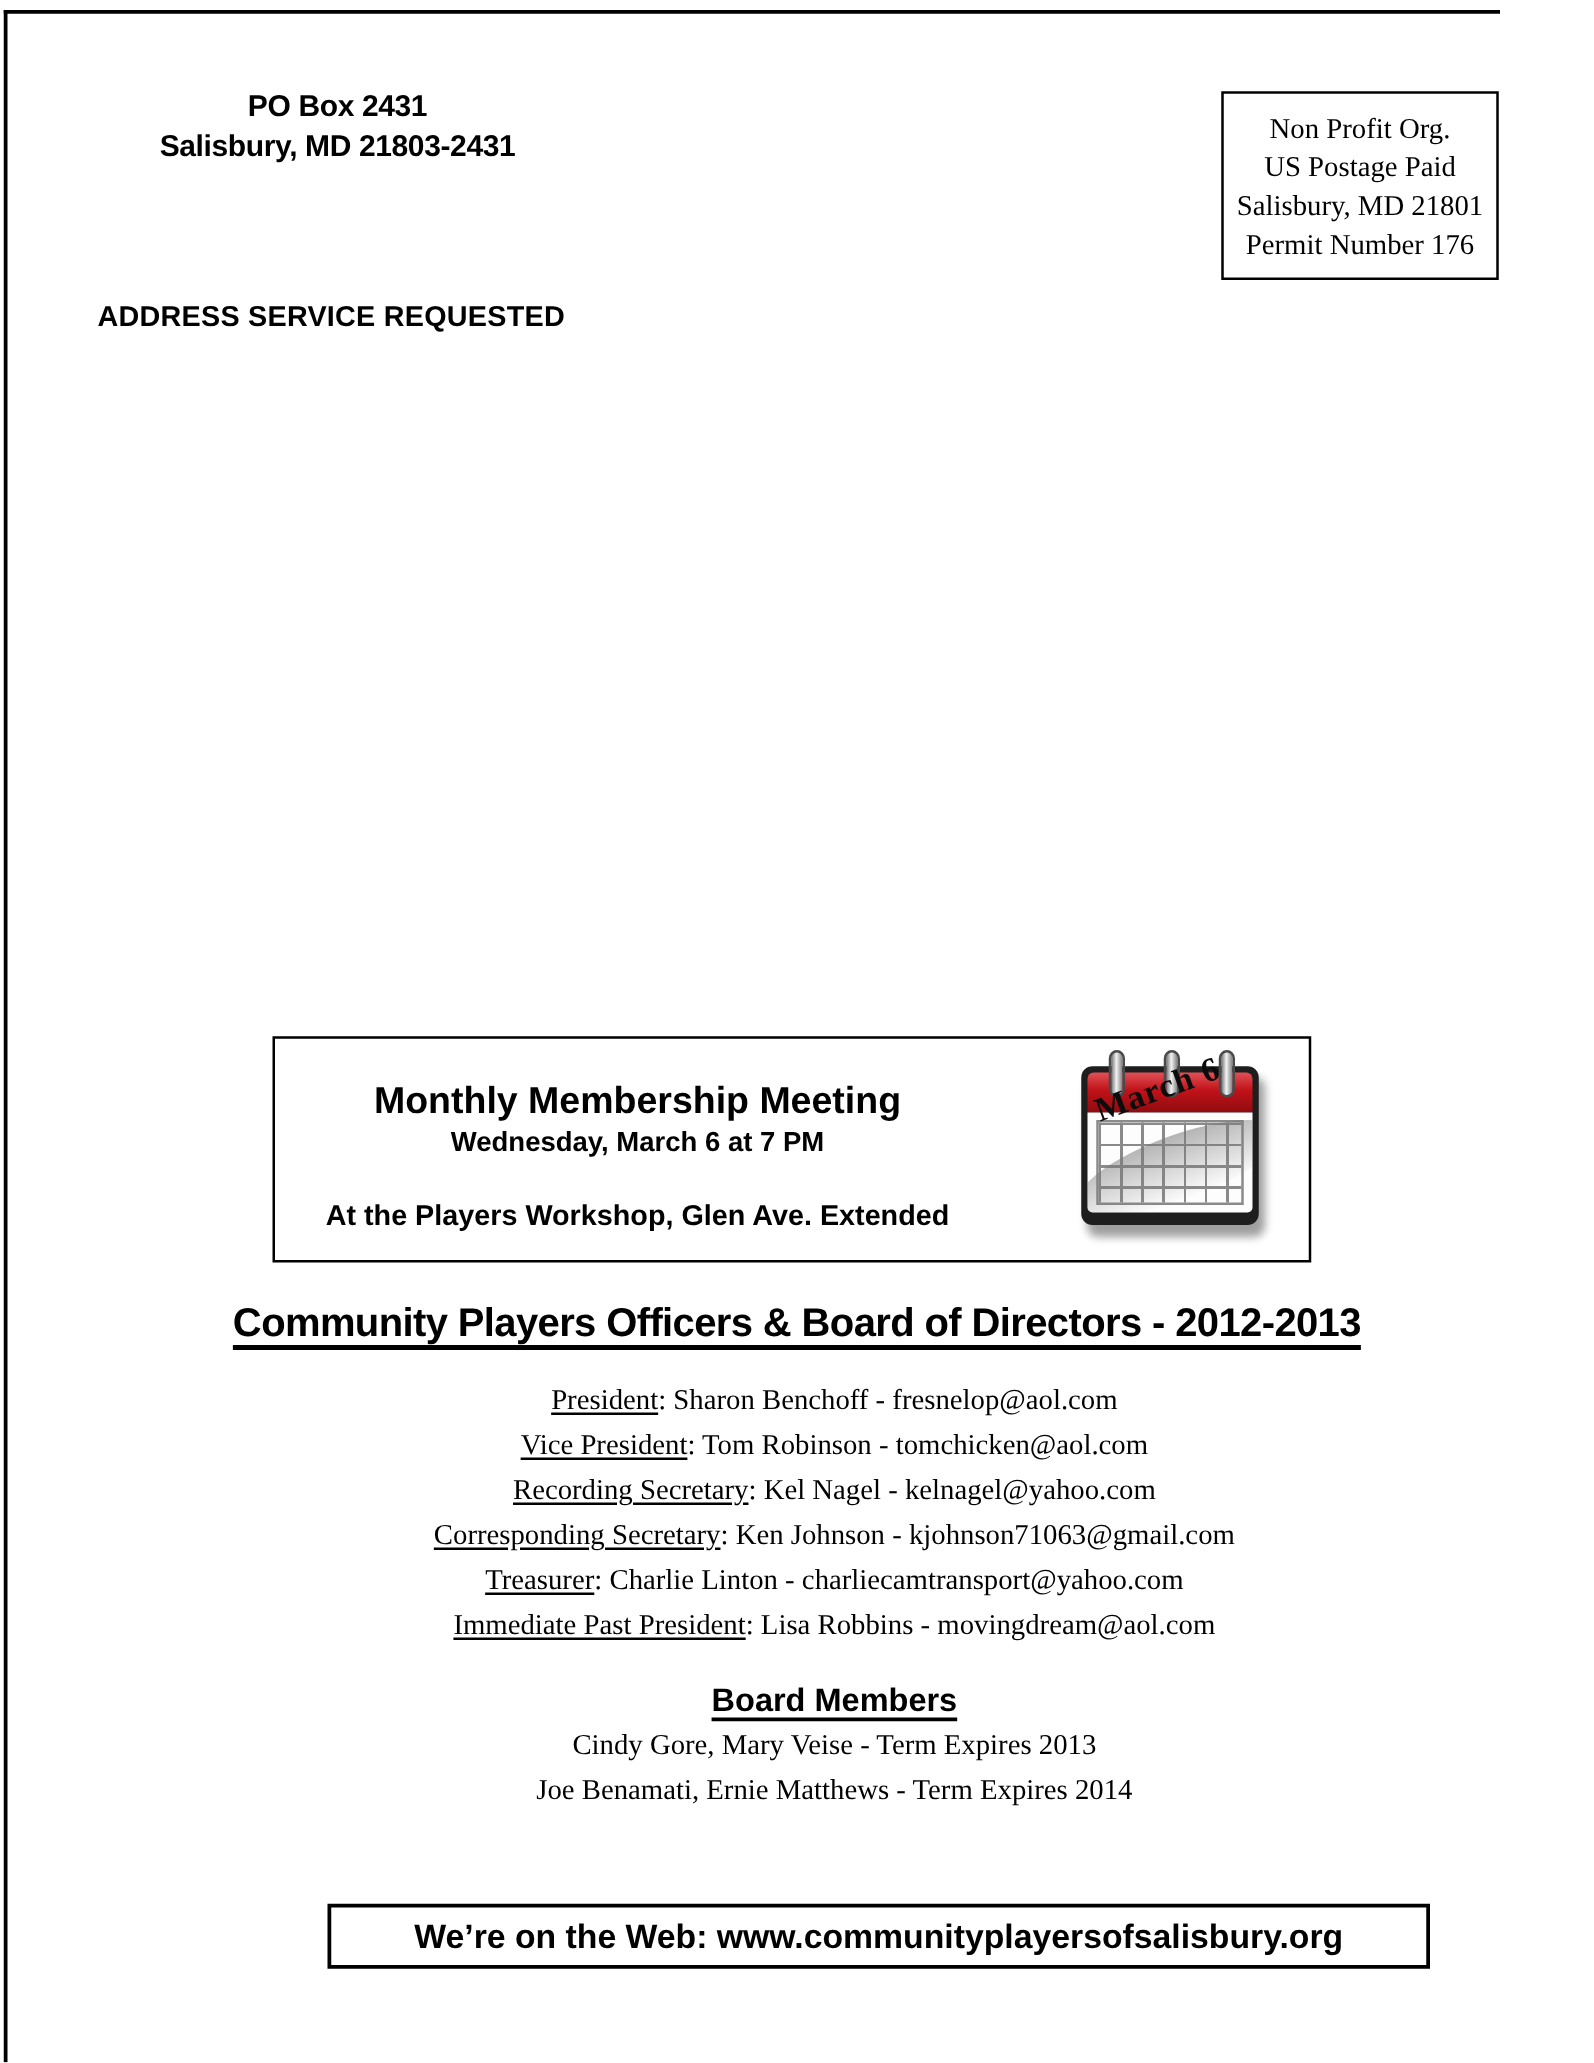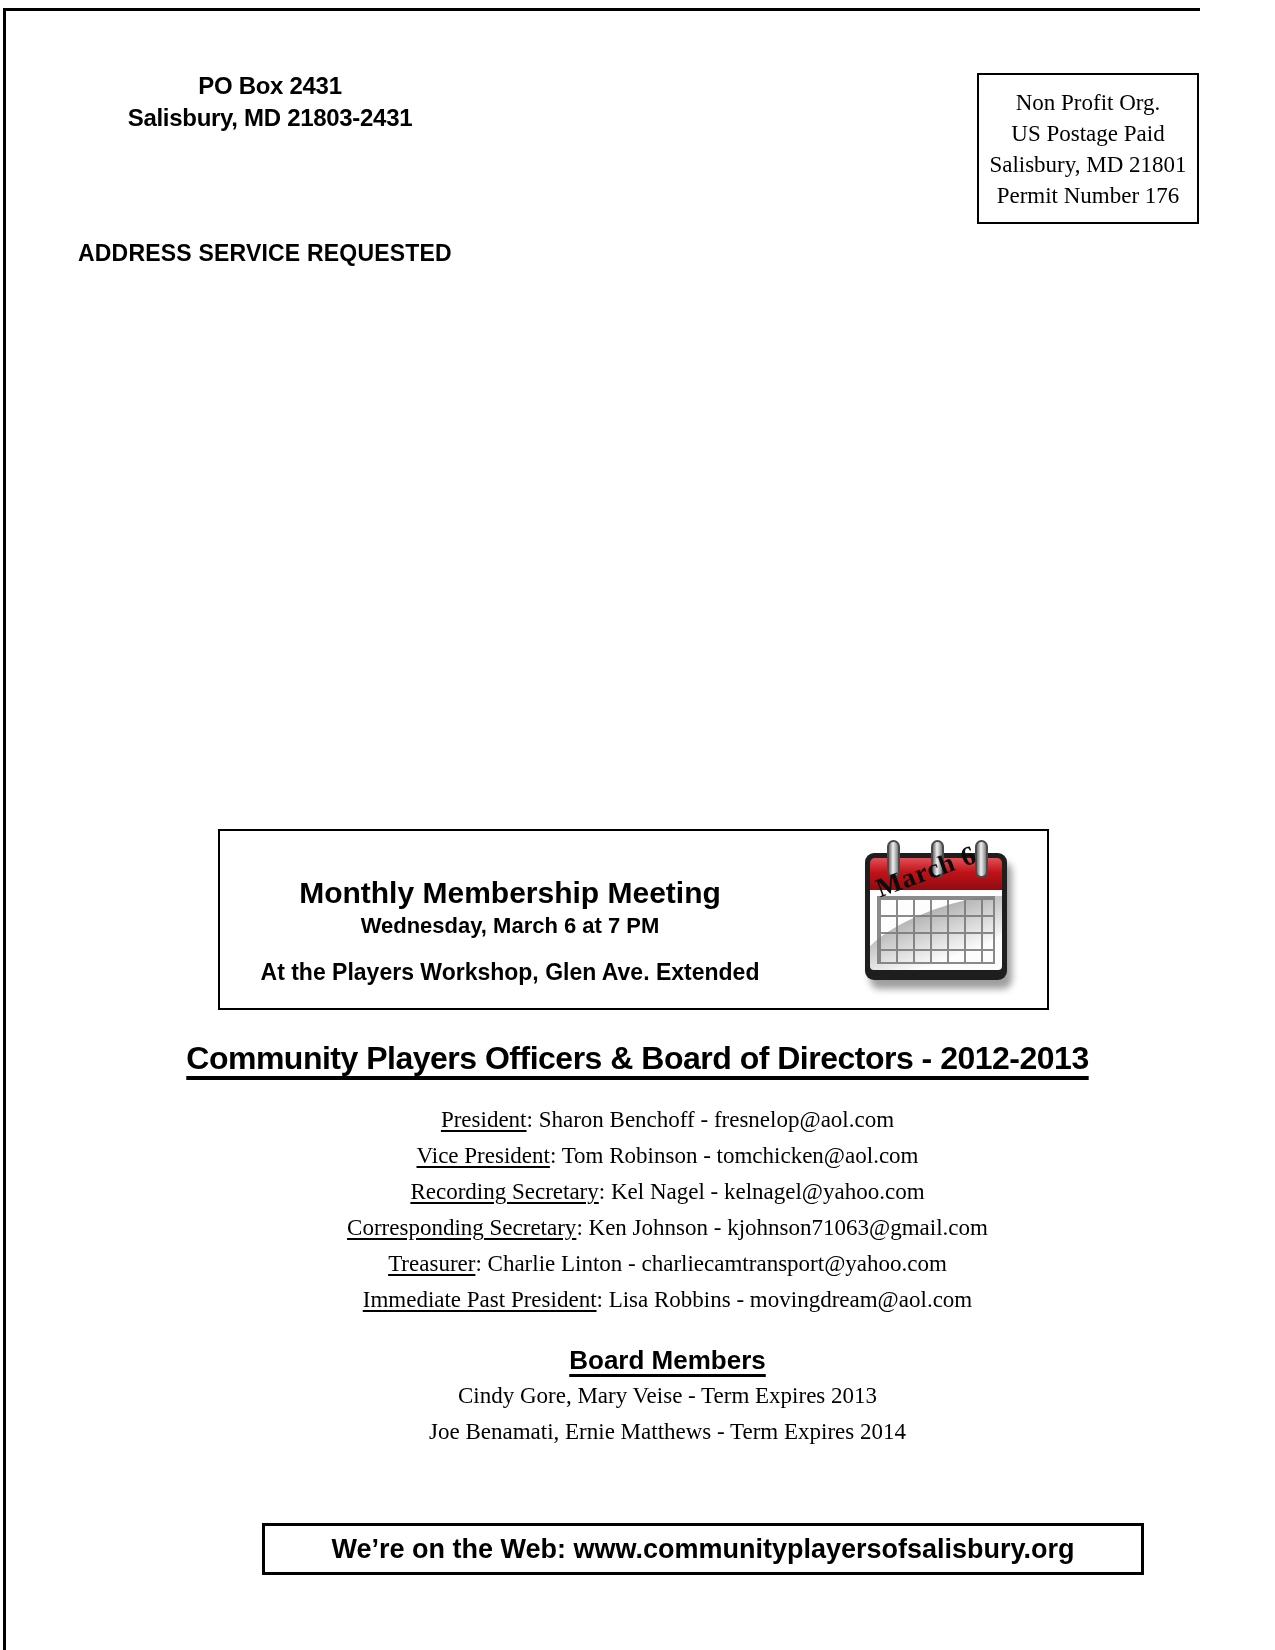--- a/index.html
+++ b/index.html
@@ -18,23 +18,23 @@
   .postage-box{position:absolute;left:977px;top:73px;width:222px;height:151px;border:2px solid #000;
         box-sizing:border-box;display:flex;flex-direction:column;justify-content:center;text-align:center;
         font-family:"Liberation Serif",serif;font-size:23px;line-height:31px;}
 
   .address-service{position:absolute;left:78px;top:240px;font-size:23px;font-weight:600;letter-spacing:0.2px;}
 
   
   .meeting-box{position:absolute;left:218px;top:829px;width:831px;height:181px;border:2px solid #000;
         box-sizing:border-box;background:#fff;}
   .meeting-text{position:absolute;left:5px;top:0;width:570px;text-align:center;}
-  .meeting-title{margin-top:44px;font-size:30px;line-height:36px;font-weight:700;}
+  .meeting-title{margin-top:32px;font-size:30px;line-height:36px;font-weight:700;}
   .meeting-datetime{font-size:22px;line-height:30px;font-weight:600;}
-  .meeting-location{margin-top:16px;font-size:23px;line-height:30px;font-weight:600;}
+  .meeting-location{margin-top:28px;font-size:23px;line-height:30px;font-weight:600;}
 
   
   .calendar{position:absolute;left:645px;top:9px;width:142px;height:148px;}
   .cal-frame{position:absolute;left:0;top:13px;width:142px;height:127px;background:#1e1e1e;
         border-radius:9px;box-sizing:border-box;padding:5px 5px 10px 5px;
         box-shadow:5px 9px 7px rgba(0,0,0,0.38);}
   .cal-red{height:32px;border-radius:5px 5px 0 0;
         background:linear-gradient(to bottom,#e05056 0%,#c01218 45%,#8f0b10 100%);}
   .cal-body{position:relative;height:80px;background:#fdfdfd;border-radius:0 0 4px 4px;overflow:hidden;}
   .cal-grid{position:absolute;left:7px;top:6px;right:7px;bottom:6px;border:2px solid #8a8a8a;

